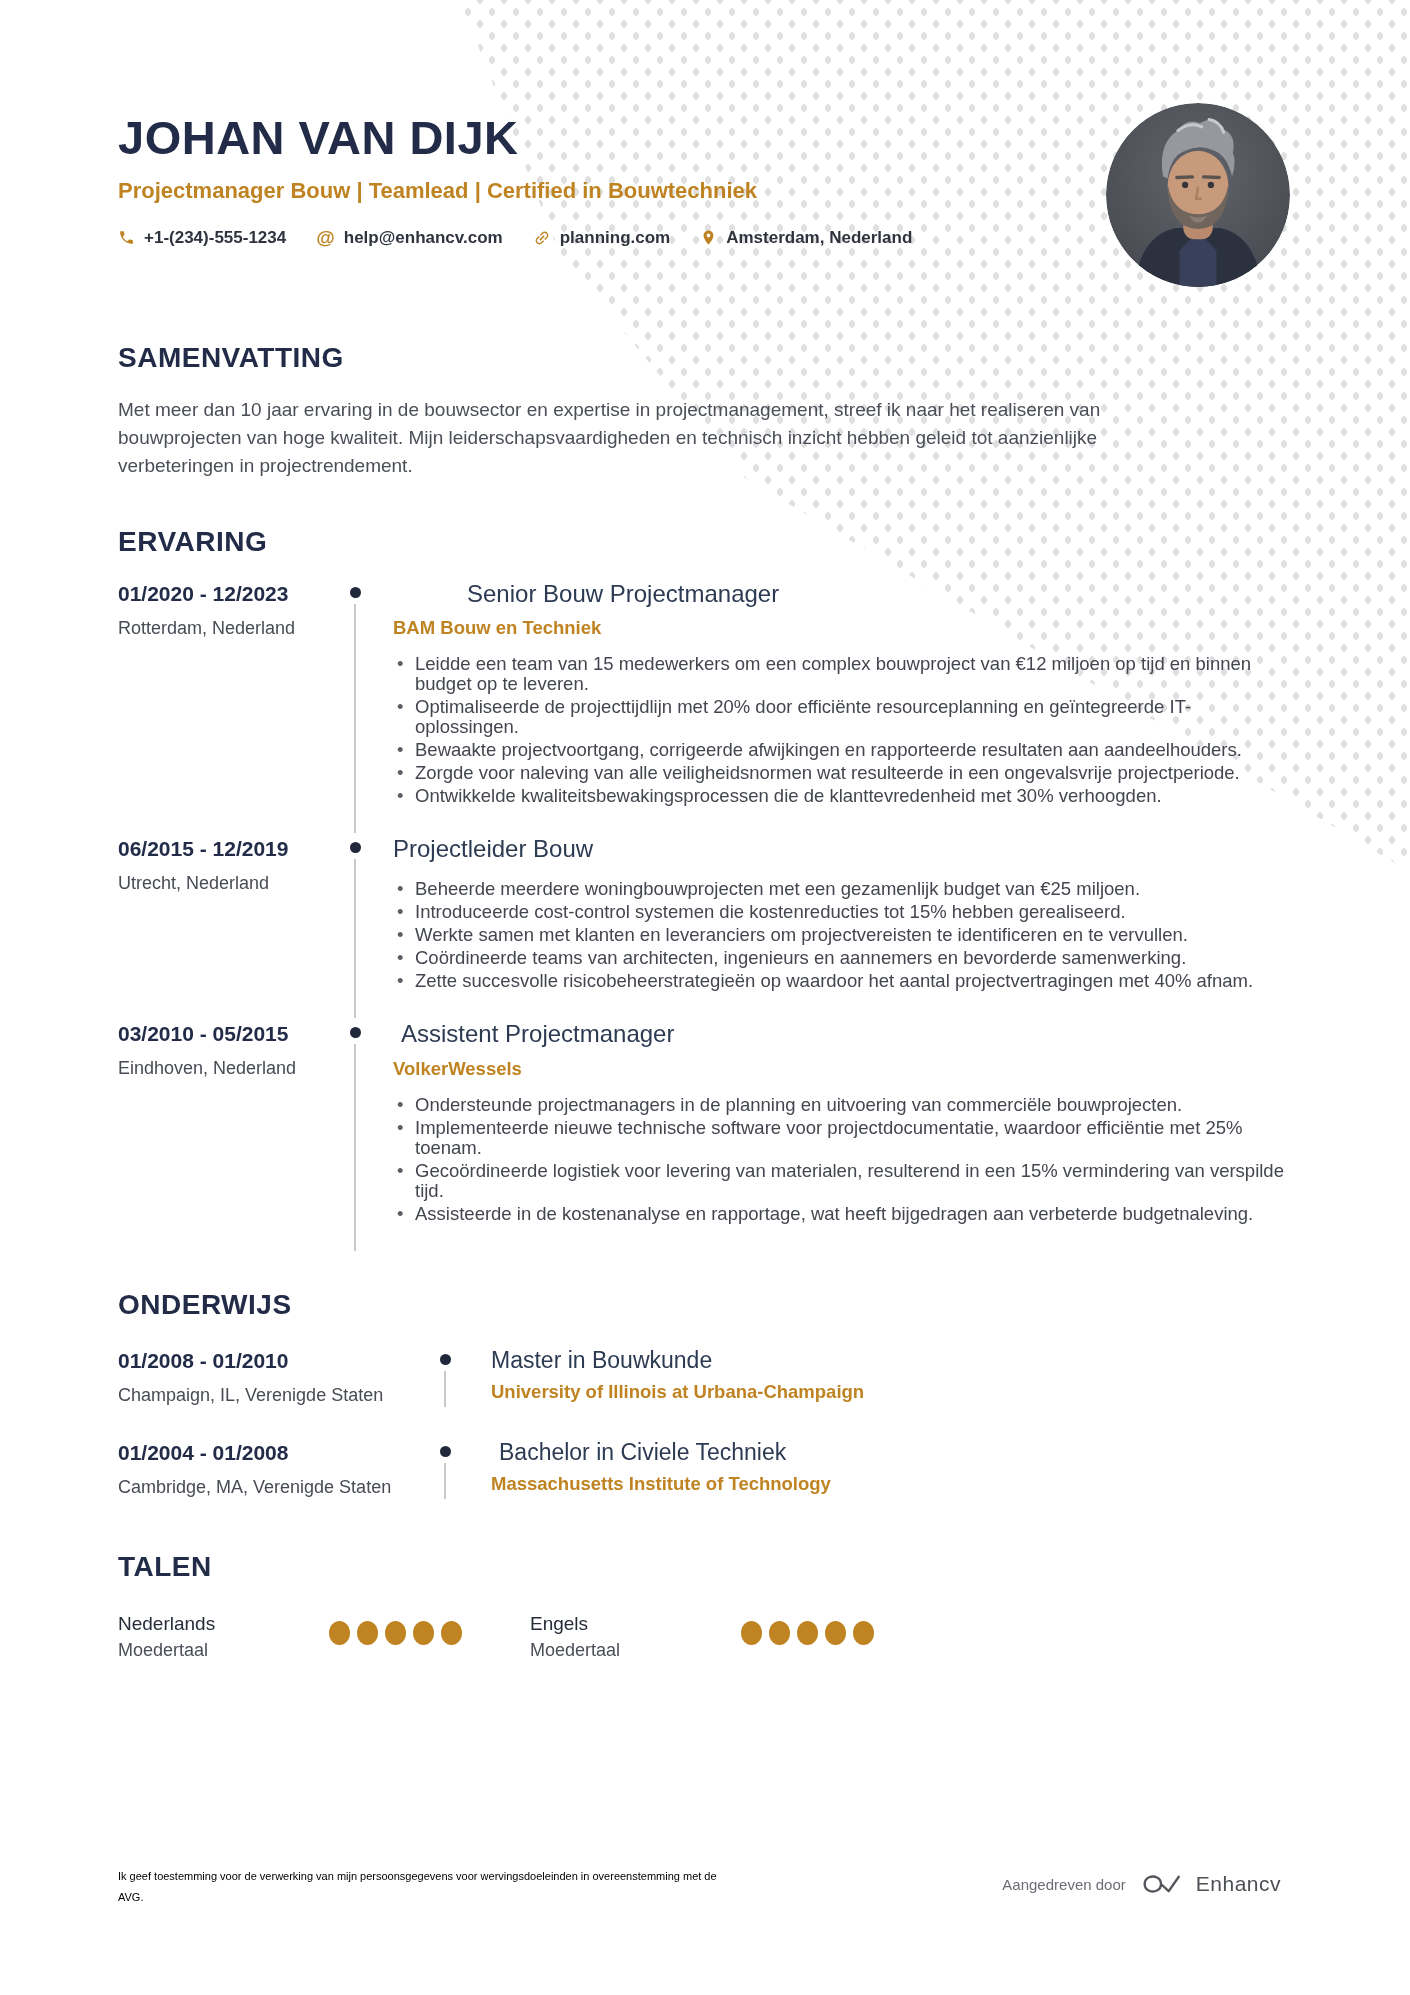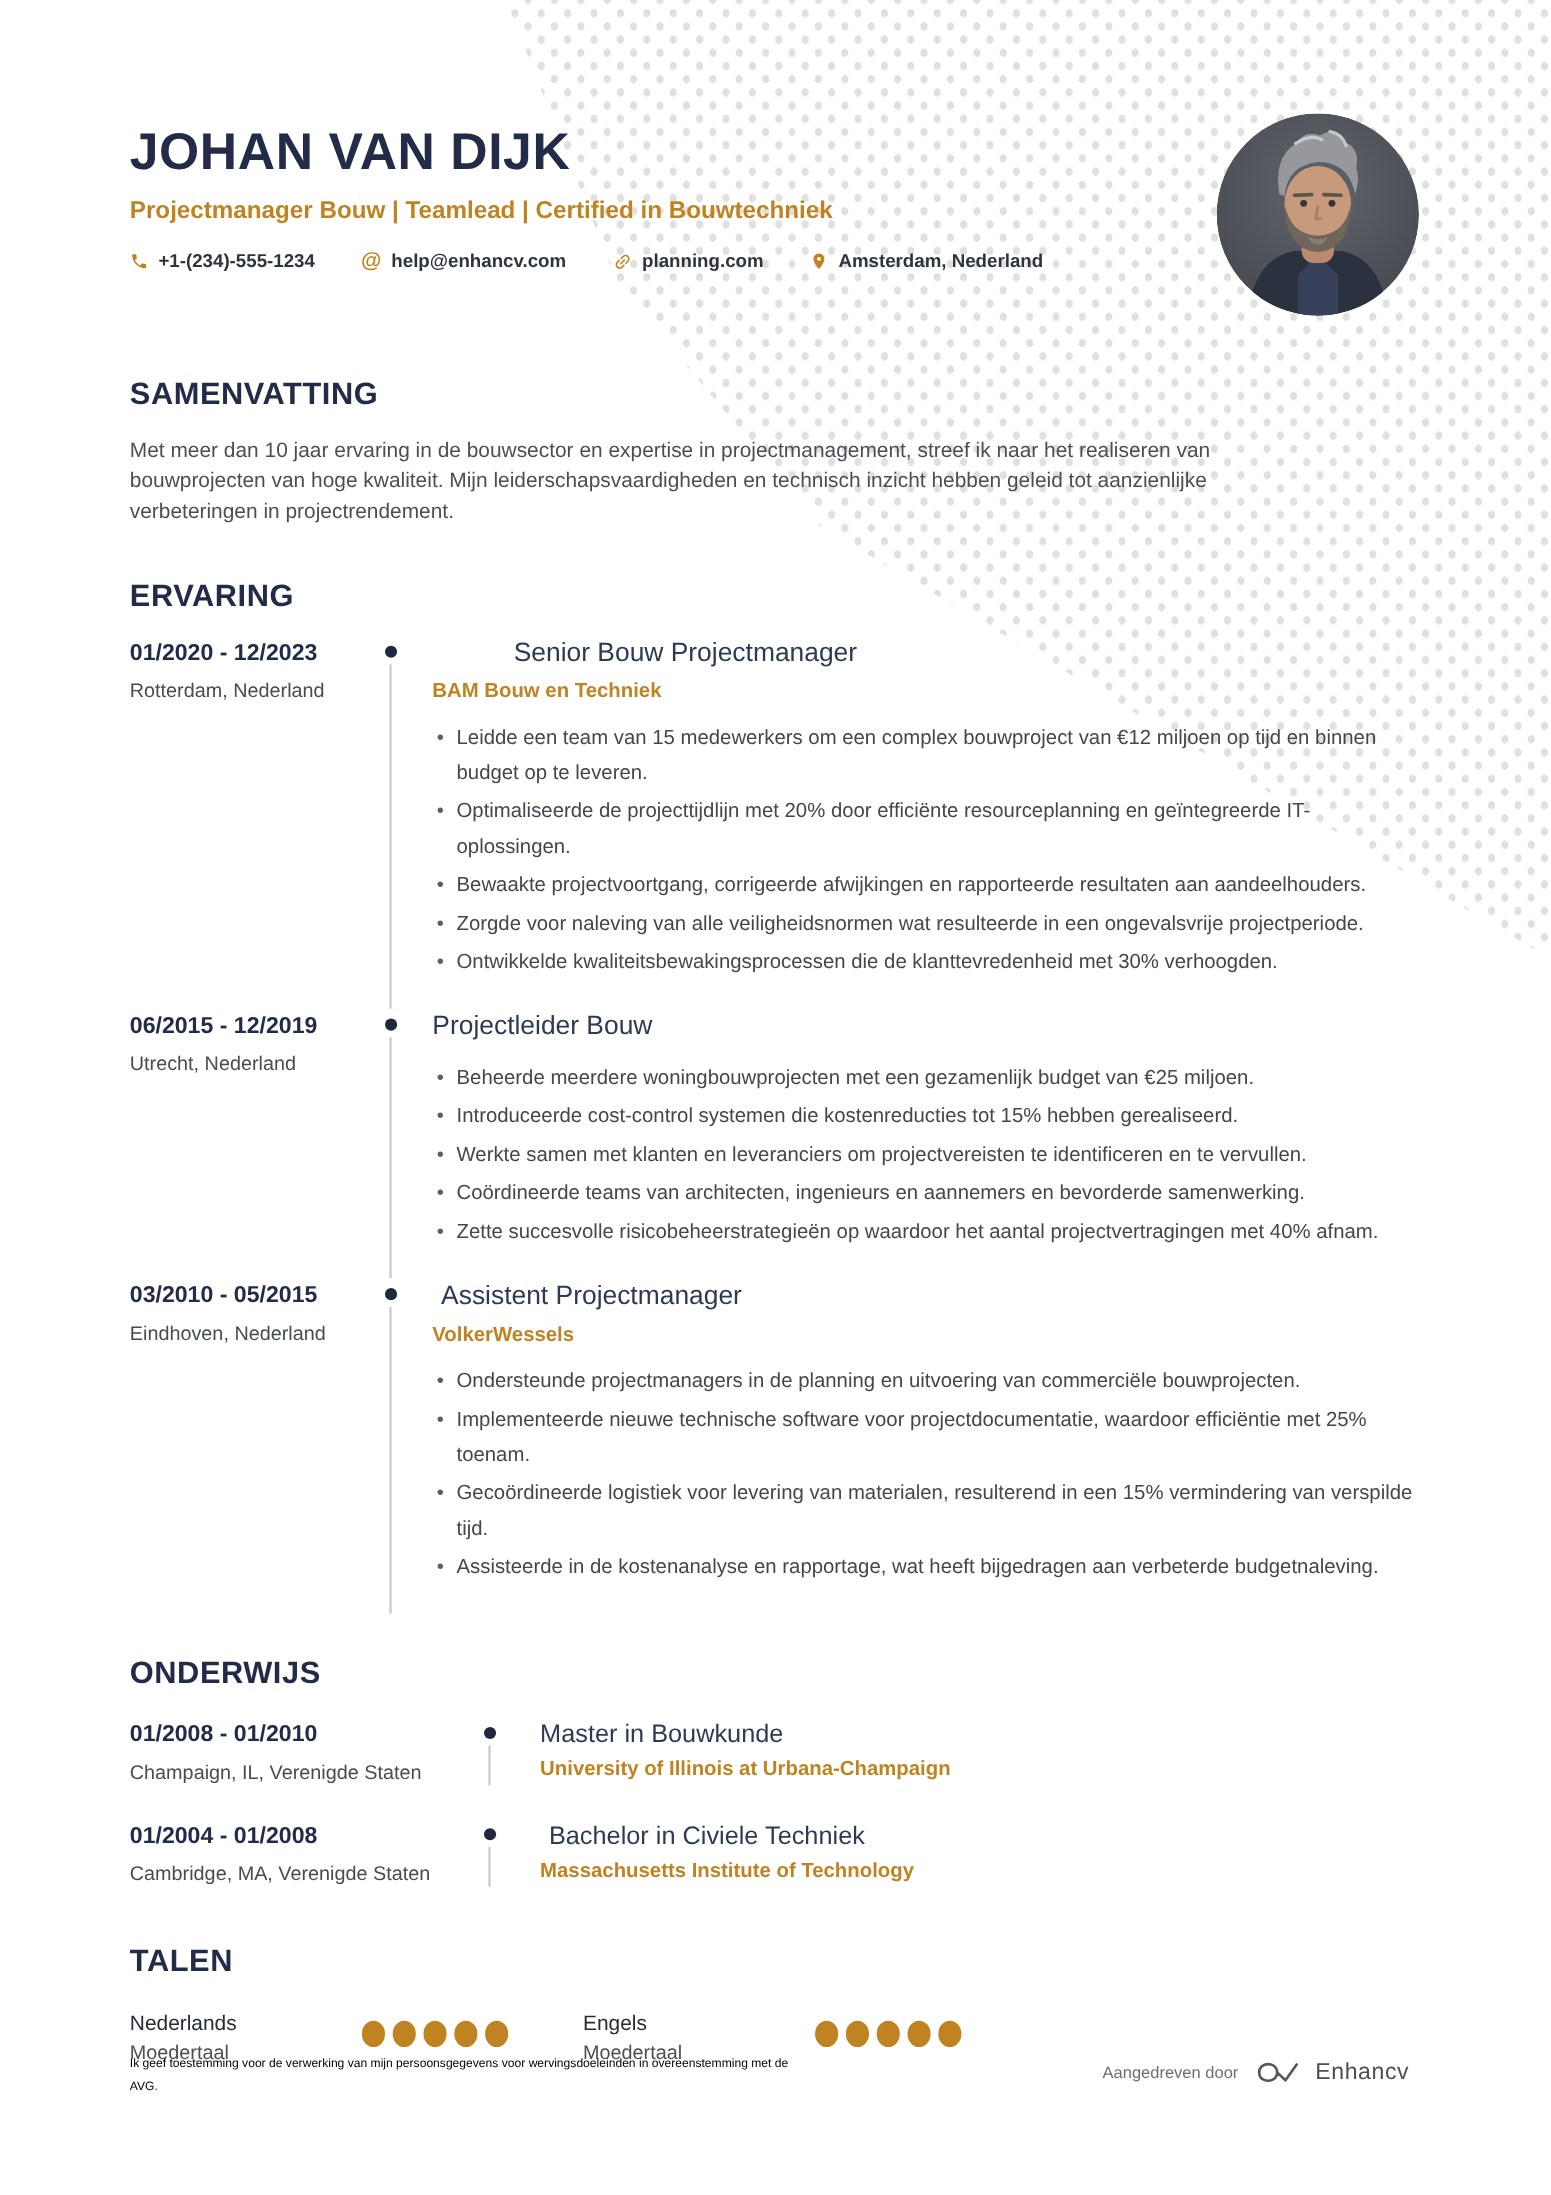--- a/index.html
+++ b/index.html
@@ -17,21 +17,21 @@
     background-position:0 0, 12px 12px;
     clip-path:polygon(460px 0, 1410px 0, 1410px 872px, 745px 478px, 560px 255px);
     z-index:0;
   }
 
   .content { position:relative; z-index:2; padding:0 90px 0 118px; }
 
   
   .name { margin-top:112px; font-size:47px; font-weight:800; letter-spacing:.5px; color:#222c48; line-height:1.1; }
   .headline { margin-top:14px; font-size:22px; font-weight:700; color:#bf8321; }
-  .contact-row { margin-top:24px; display:flex; align-items:center; gap:42px; }
+  .contact-row { margin-top:24px; display:flex; align-items:center; gap:30px; }
   .contact-item { display:flex; align-items:center; gap:9px; font-size:17px; font-weight:700; color:#2f333e; }
   .contact-item svg { display:block; }
   .at-glyph { font-size:19px; font-weight:700; color:#bf8321; line-height:1; }
 
   .avatar { position:absolute; left:1106px; top:103px; width:184px; height:184px; border-radius:50%; overflow:hidden; z-index:3; }
   .avatar svg { display:block; width:100%; height:100%; }
 
   
   .section-heading { font-size:28px; font-weight:800; letter-spacing:.5px; color:#222c48; }
   .summary-heading { margin-top:94px; }
@@ -45,21 +45,21 @@
   .entry-location { font-size:18px; color:#474b54; margin-top:12px; font-weight:400; }
   .t-col { position:relative; }
   .t-col::before { content:""; position:absolute; left:50%; top:7px; width:11px; height:11px; margin-left:-5.5px; border-radius:50%; background:#20283c; }
   .t-col::after { content:""; position:absolute; left:50%; top:24px; bottom:2px; width:2px; margin-left:-1px; background:#c9c9c9; }
   .entry-body { padding-left:14px; padding-bottom:26px; }
   .entry-title { font-size:24px; color:#2c3a52; font-weight:400; line-height:1.2; }
   .indent-lg { padding-left:74px; }
   .indent-sm { padding-left:8px; }
   .entry-company { margin-top:9px; font-size:18.5px; font-weight:700; color:#bf8321; }
   .bullets { margin-top:15px; list-style:none; }
-  .bullets li { position:relative; padding-left:22px; font-size:18.5px; line-height:32px; color:#43464e; margin-bottom:3px; max-width:900px; }
+  .bullets li { position:relative; padding-left:22px; font-size:18.5px; line-height:20px; color:#43464e; margin-bottom:3px; max-width:900px; }
   .bullets li::before { content:"•"; position:absolute; left:4px; top:0; color:#5a5e66; }
 
   .education-heading { margin-top:36px; }
   .edu-entry { grid-template-columns:303px 48px 1fr; margin-top:26px; }
   .edu-body { padding-left:22px; padding-bottom:10px; }
   .edu-degree { font-size:23px; color:#2c3a52; font-weight:400; }
   .edu-school { margin-top:7px; font-size:18.5px; font-weight:700; color:#bf8321; }
   .edu-entry .t-col::after { bottom:6px; }
 
   .talen-heading { margin-top:46px; }

